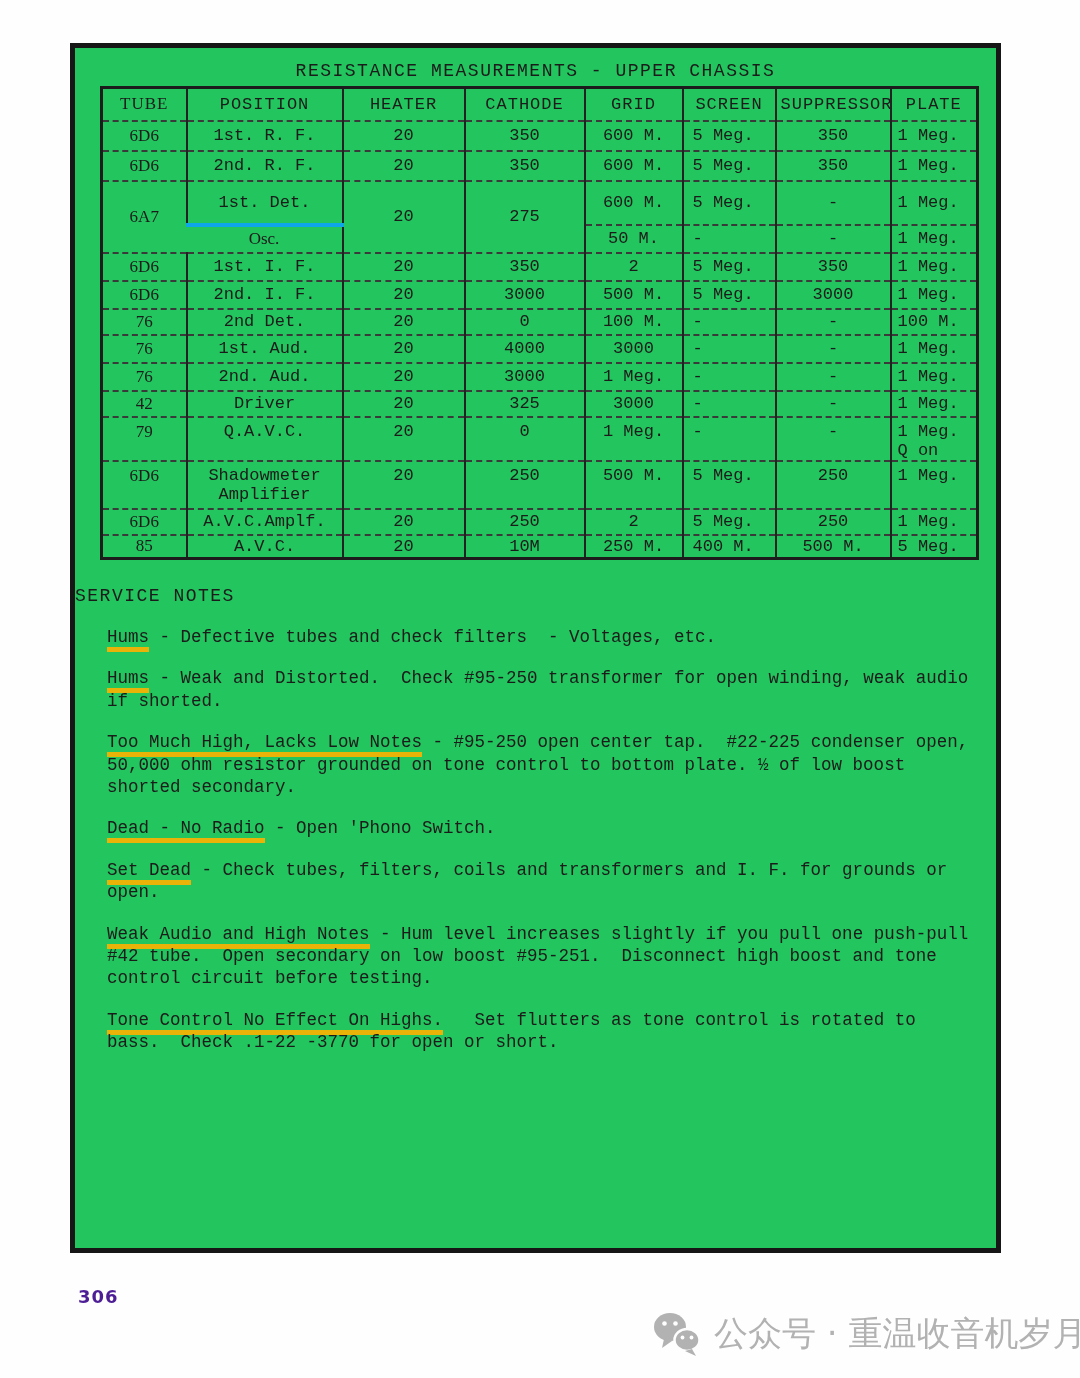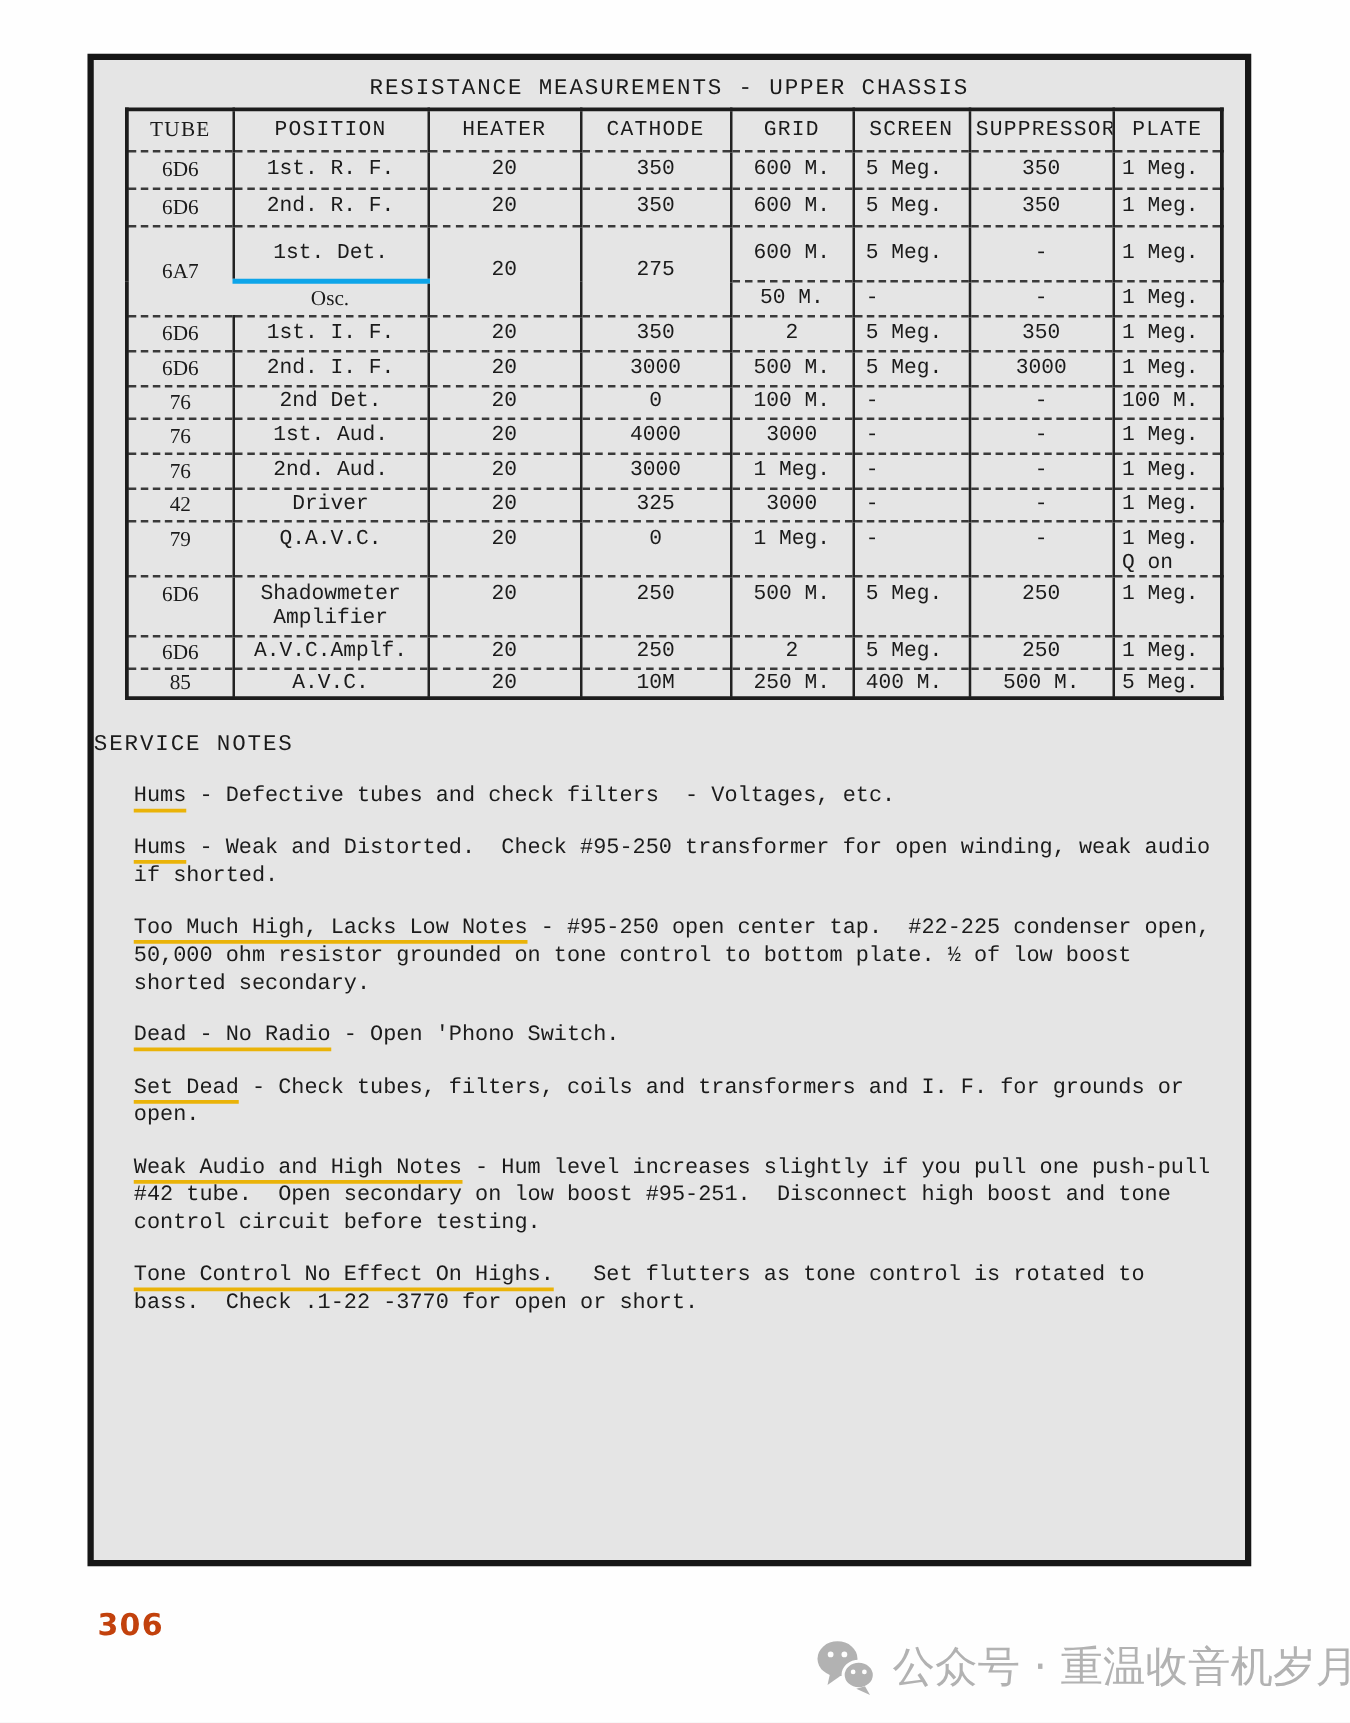--- a/index.html
+++ b/index.html
@@ -9,21 +9,21 @@
     background: #ffffff;
     font-family: "Liberation Mono", "DejaVu Sans Mono", monospace;
     color: #1b1b1b;
   }
   .canvas { position: relative; width: 1080px; height: 1378px; background: #fefefe; overflow: hidden; }
 
   .page-frame {
     position: absolute; left: 70px; top: 43px;
     width: 931px; height: 1210px;
     border: 5px solid #161616;
-    background: #e5e5e5;
+    background: #22c55e;
   }
 
   .doc-title {
     margin-top: 13px;
     text-align: center;
     font-size: 18px;
     letter-spacing: 1.5px;
     white-space: pre;
   }
 
@@ -63,29 +63,29 @@
 
   .notes { margin: 20px 20px 0 32px; width: 866px; }
   .note {
     margin: 0 0 19px 0;
     font-size: 17.5px;
     line-height: 22.4px;
     white-space: pre-wrap;
     letter-spacing: 0;
   }
   .note .hd {
-    border-bottom: 3px solid #eab308;
+    border-bottom: 5px solid #eab308;
     padding-bottom: 0px;
   }
 
   .page-num {
     position: absolute; left: 78px; top: 1286px;
     font-family: "DejaVu Sans", sans-serif;
-    font-weight: bold; font-size: 24px; letter-spacing: 1px;
-    color: #c2410c;
+    font-weight: bold; font-size: 18px; letter-spacing: 1px;
+    color: #4c1d95;
   }
 
   .watermark {
     position: absolute; left: 652px; top: 1310px;
     display: flex; align-items: center; gap: 12px;
     color: #b2b2b2;
     font-family: "DejaVu Sans", sans-serif;
     font-size: 34px;
     white-space: nowrap;
   }

